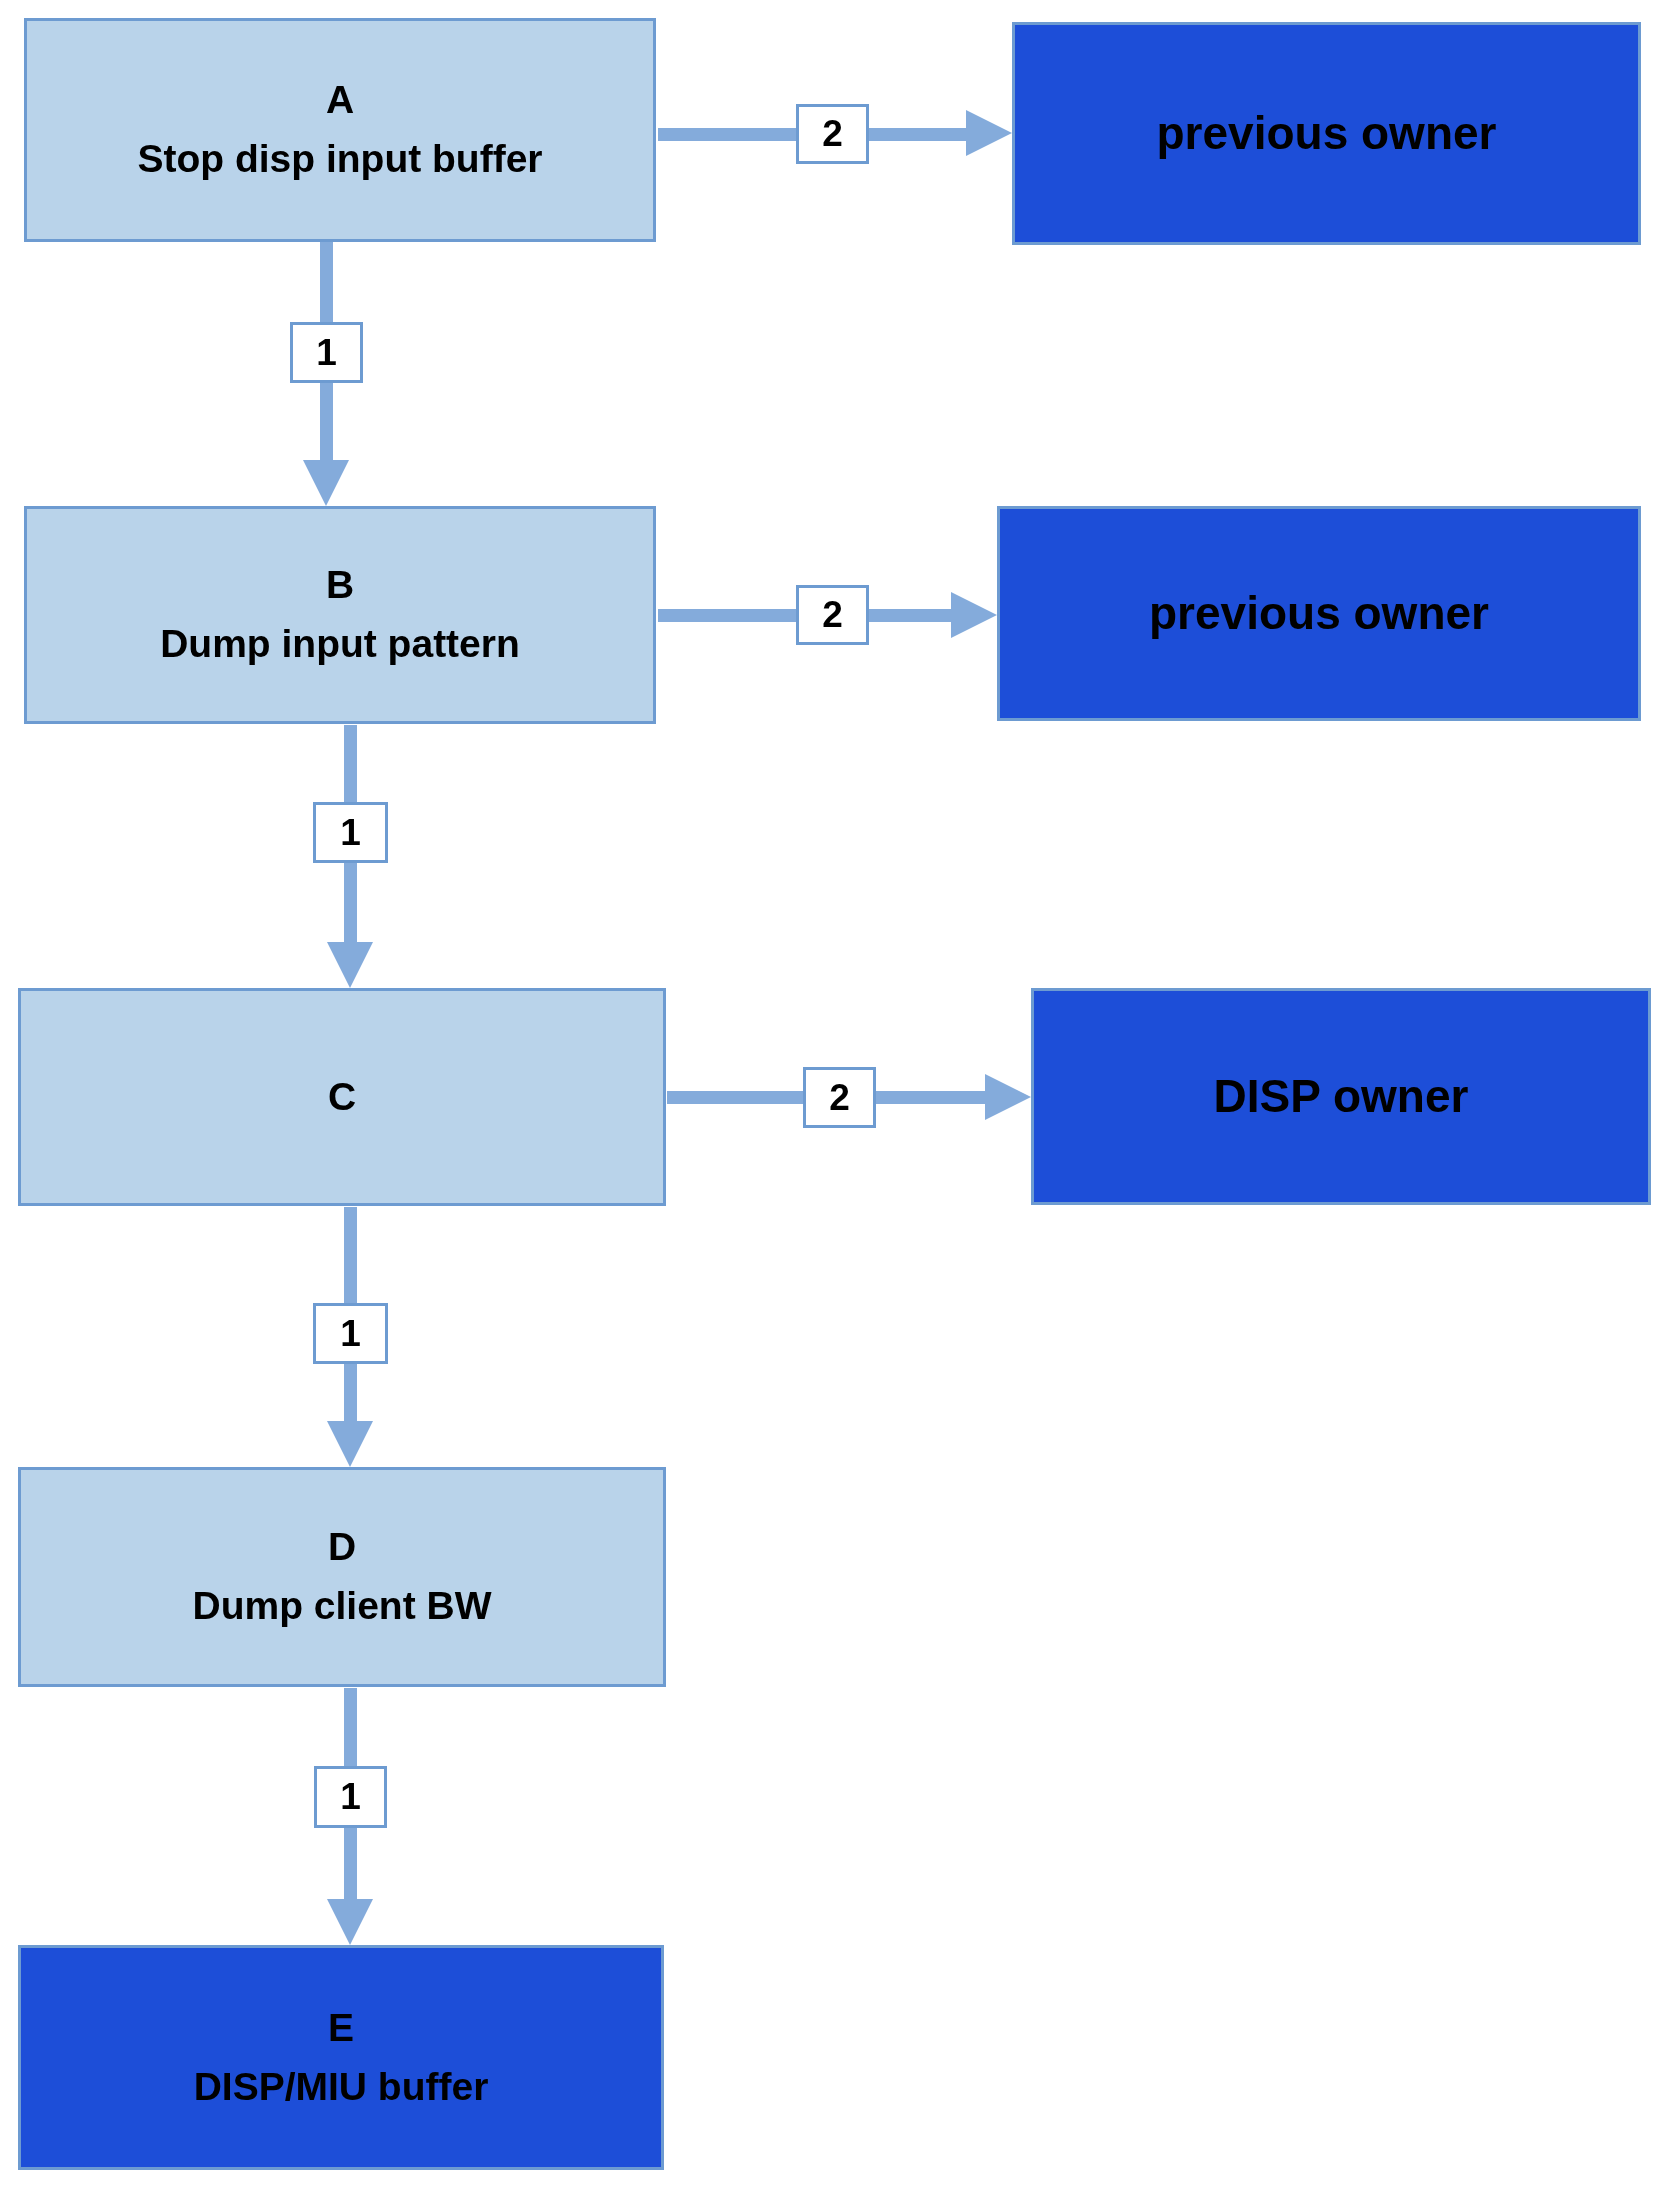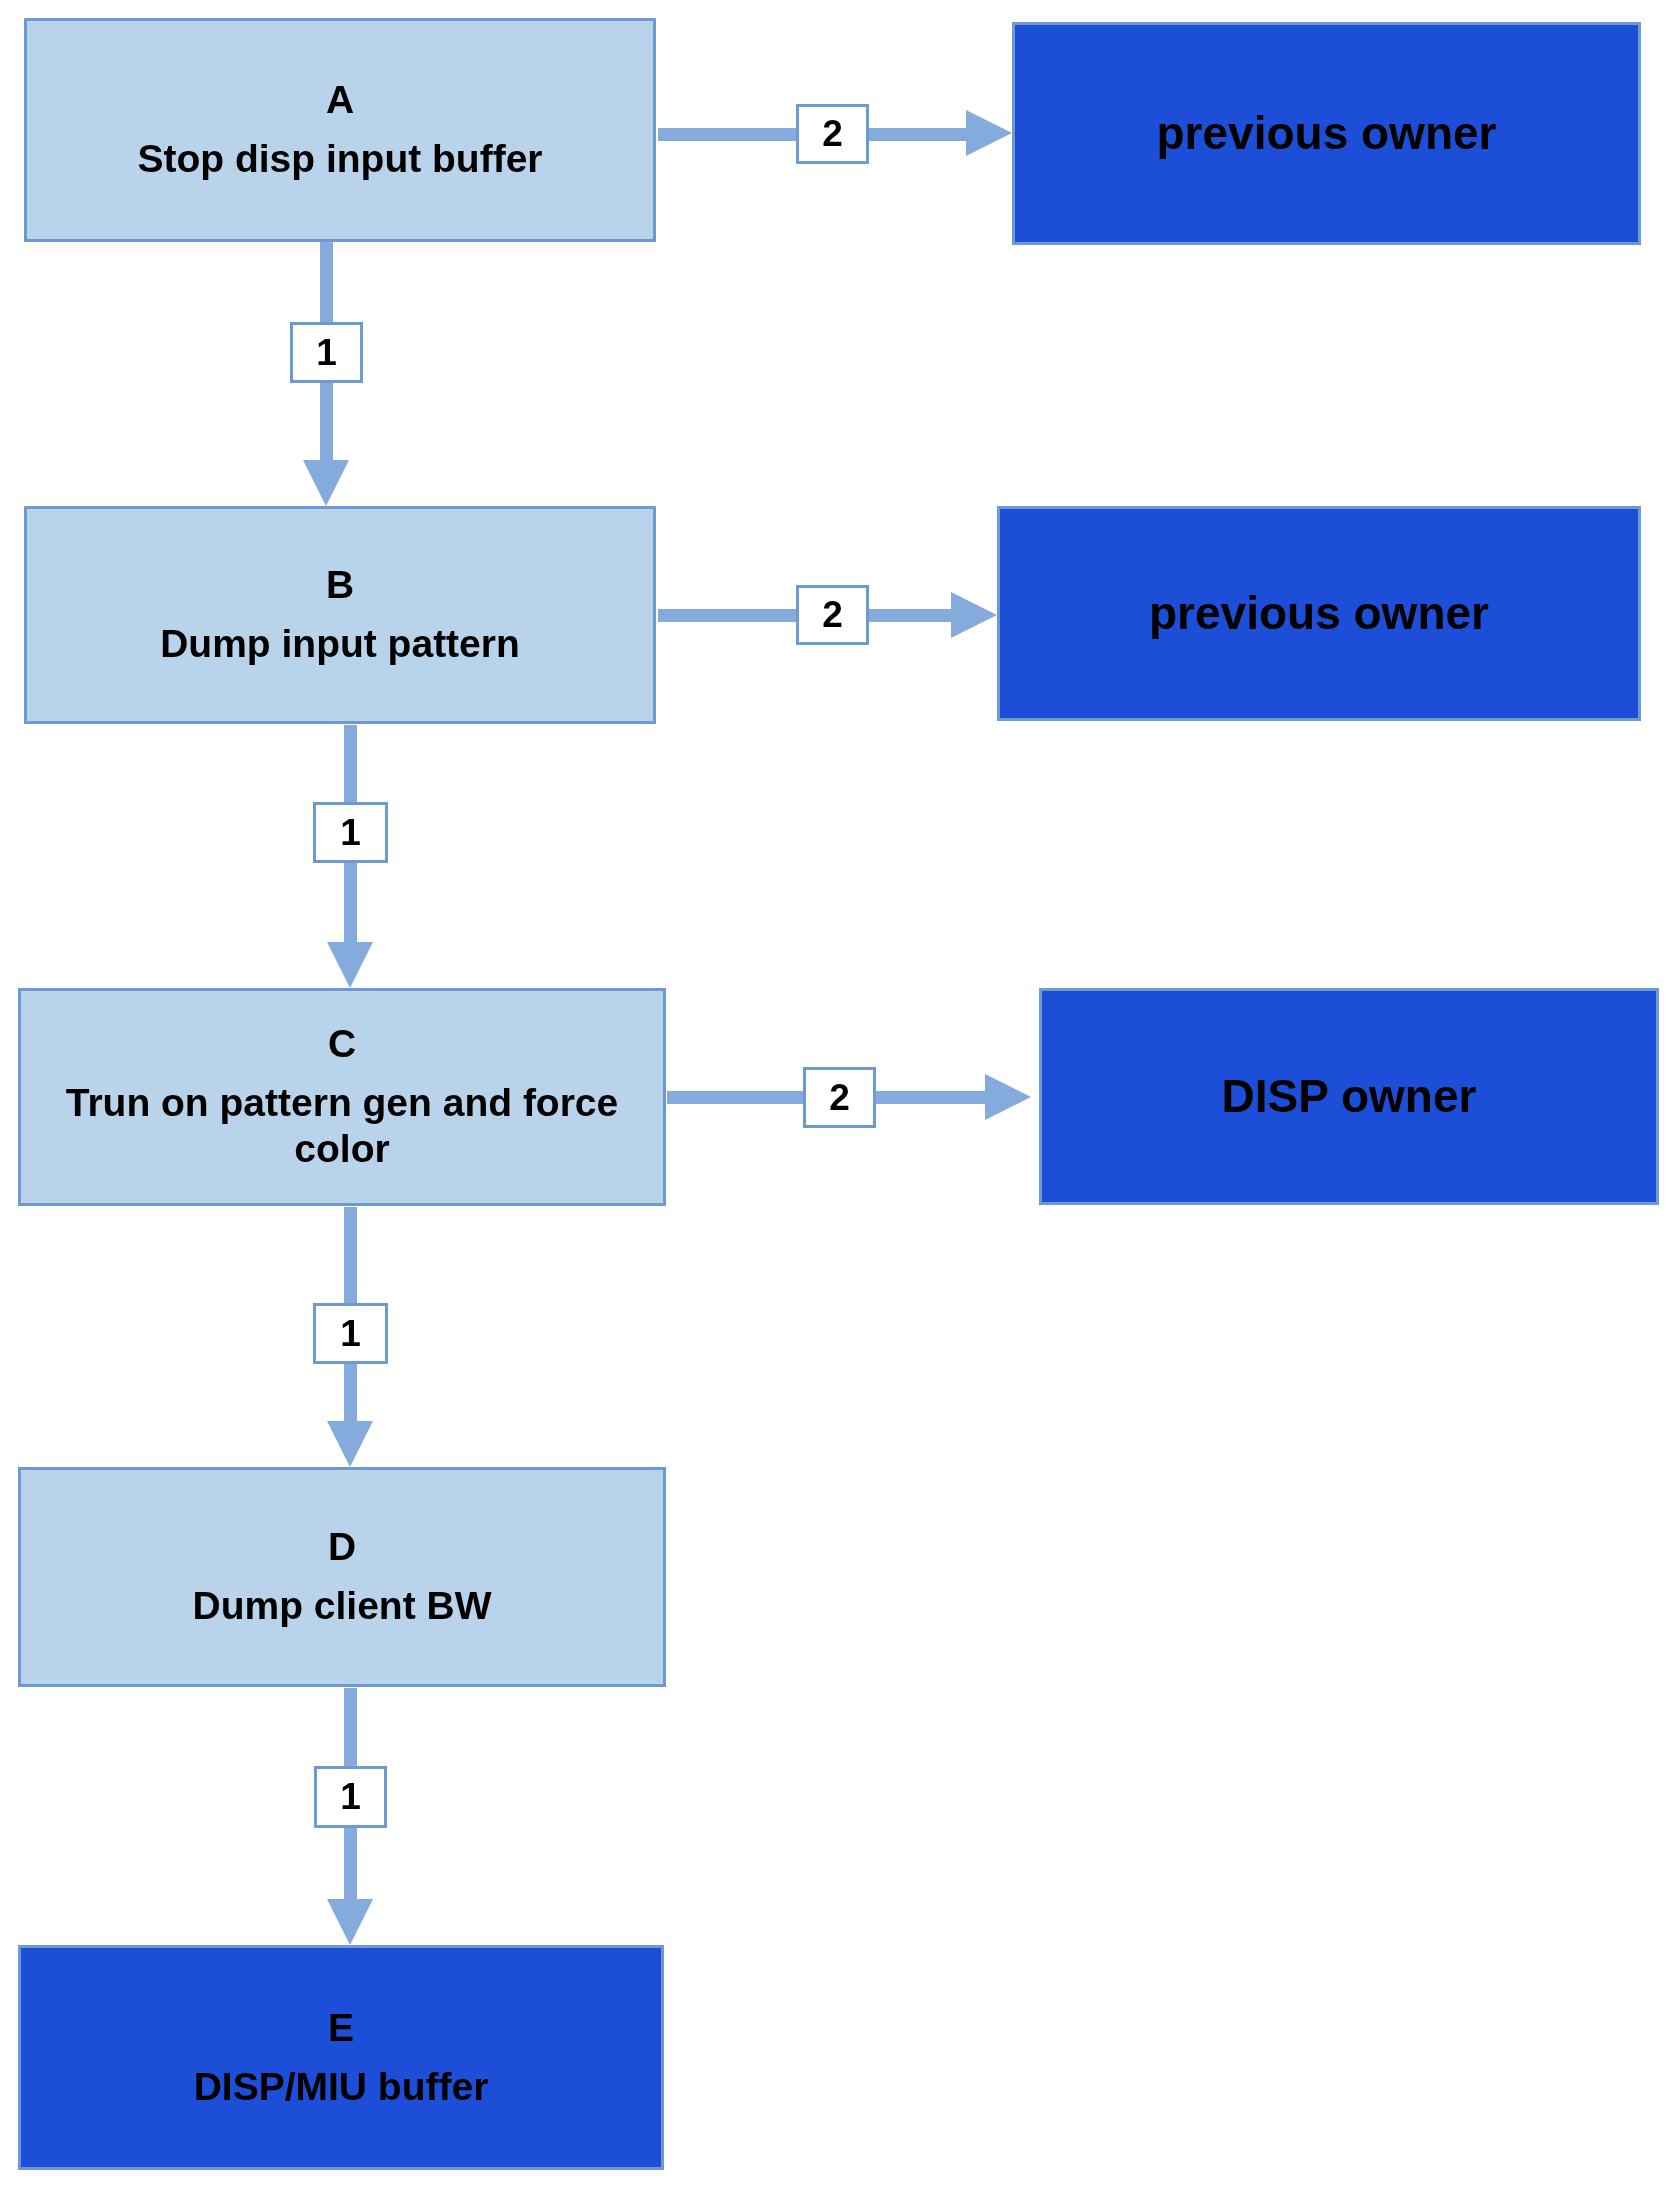--- a/index.html
+++ b/index.html
@@ -125,24 +125,23 @@
   </div>
 
   <div class="shaft-v" style="left:344px; top:725px; height:217px;"></div>
   <div class="head-down" style="left:327px; top:942px;"></div>
   <div class="edge-label" style="left:313px; top:802px; width:75px; height:61px;">
     <span>1</span>
   </div>
 
   <div class="node process" style="left:18px; top:988px; width:648px; height:218px;">
     <div class="node-letter">C</div>
-    <div class="node-label">Trun on pattern gen and force color</div>
   </div>
 
-  <div class="node terminal" style="left:1031px; top:988px; width:620px; height:217px;margin-left:8px;">
+  <div class="node terminal" style="left:1031px; top:988px; width:620px; height:217px;">
     <div class="terminal-label-big">DISP owner</div>
   </div>
 
   <div class="shaft-h" style="left:667px; top:1091px; width:318px;"></div>
   <div class="head-right" style="left:985px; top:1074px;"></div>
   <div class="edge-label" style="left:803px; top:1067px; width:73px; height:61px;">
     <span>2</span>
   </div>
 
   <div class="shaft-v" style="left:344px; top:1207px; height:214px;"></div>

